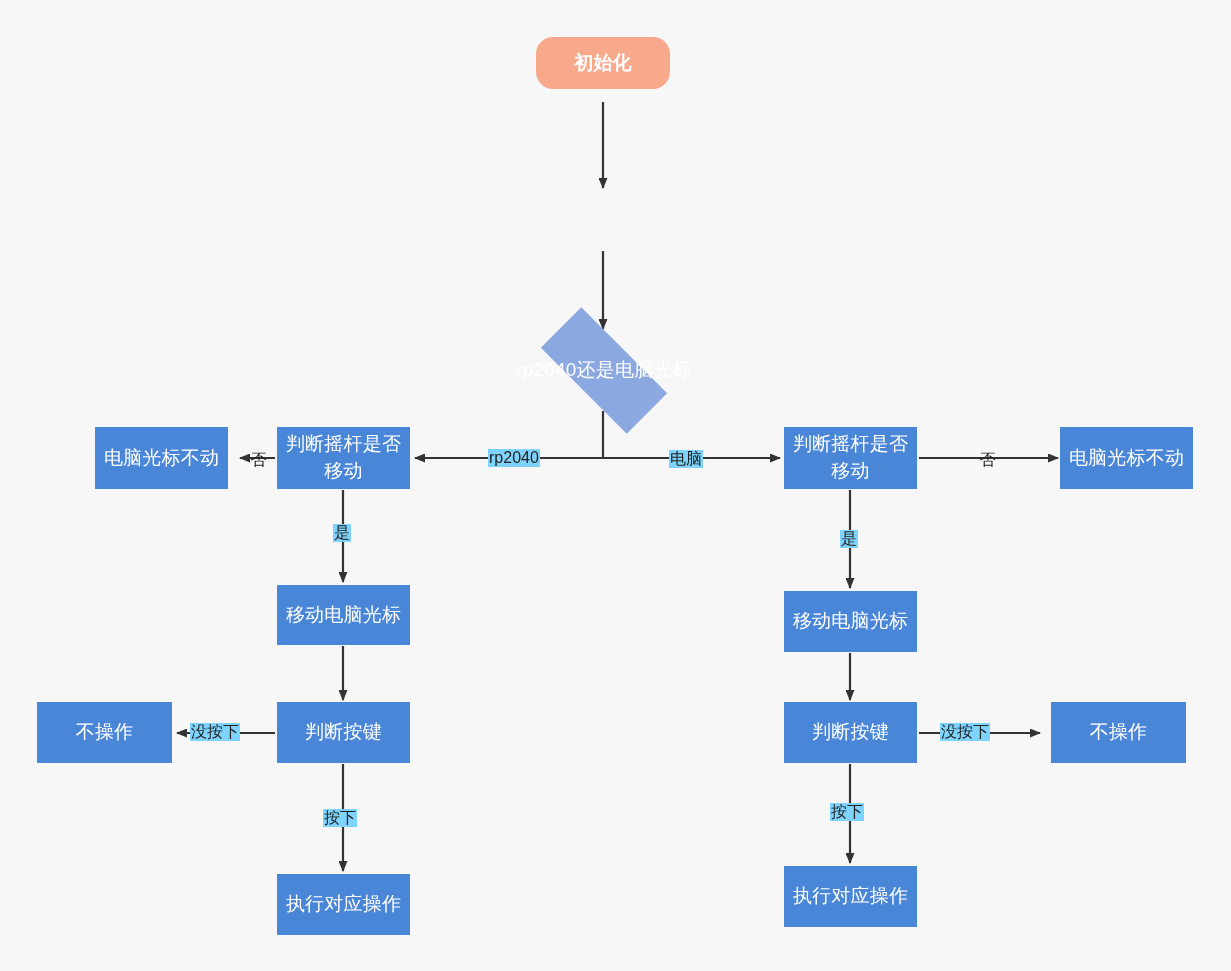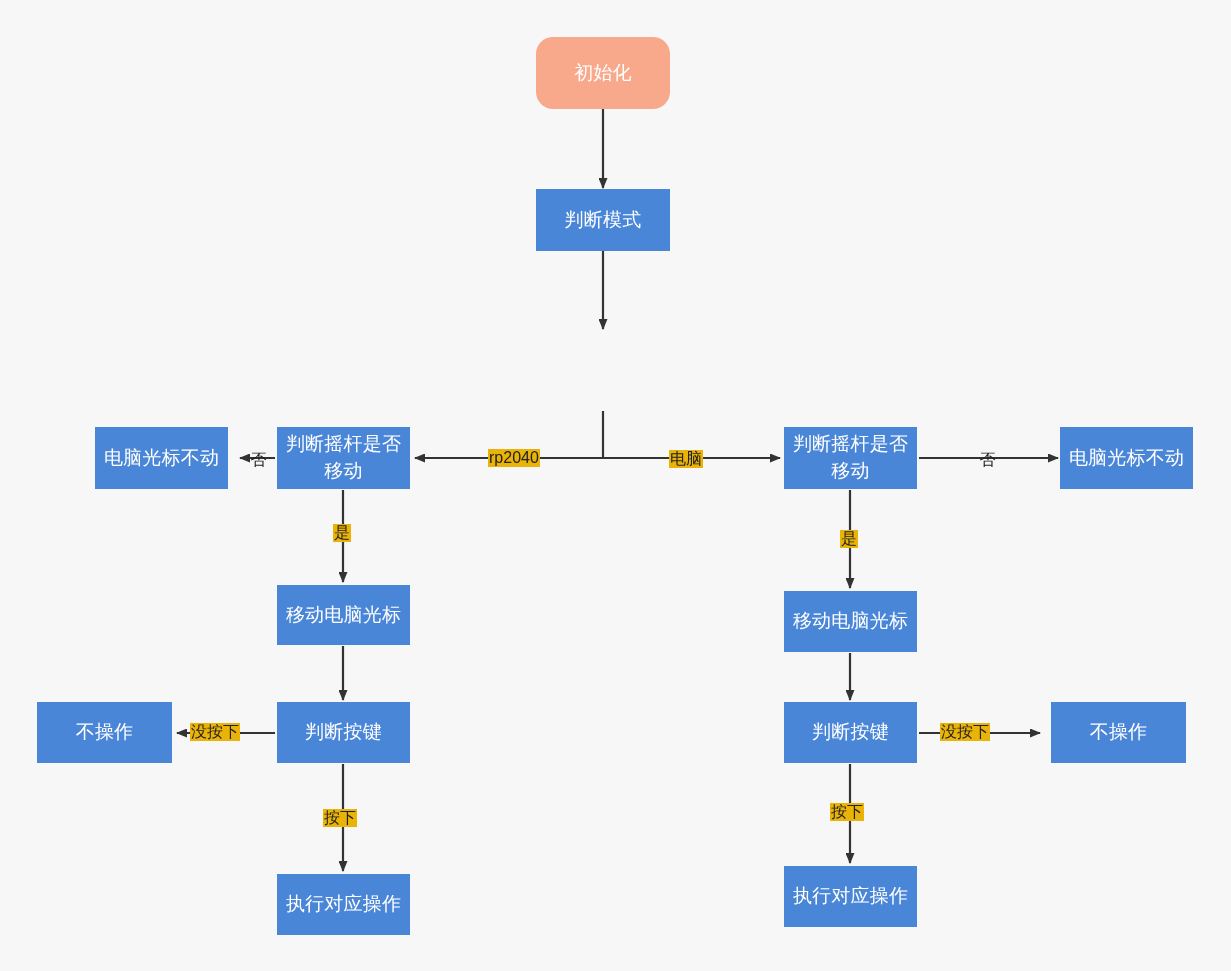--- a/index.html
+++ b/index.html
@@ -55,21 +55,21 @@
     transform-origin: center center;
   }
   .node.decision .dia-label {
     position: relative;
     z-index: 2;
     white-space: nowrap;
     line-height: 1.3;
   }
   .edge-label {
     position: absolute;
-    background: #eab308;
+    background: #7dd3fc;
     color: #222222;
     font-size: 16px;
     line-height: 1.1;
     padding: 0 1px;
     white-space: nowrap;
     z-index: 4;
   }
   .edge-label.vert {
     writing-mode: vertical-rl;
     text-orientation: upright;
@@ -112,28 +112,29 @@
       <path d="M850,490 L850,588"></path>
 
       <path d="M850,653 L850,700"></path>
 
       <path d="M919,733 L1040,733"></path>
 
       <path d="M850,764 L850,863"></path>
     </g>
   </svg>
 
-  <div class="node start" style="left:536px; top:37px; width:134px; height:72px;">
+  <div class="node start" style="left:536px; top:37px; width:134px; height:52px;font-weight:bold;">
     <span>初始化</span>
   </div>
 
-  <div class="node process" style="left:536px; top:189px; width:134px; height:62px;">
-    <span>判断模式</span>
-  </div>
-
+
+  <div class="node decision" style="left:518px; top:330px; width:172px; height:81px;">
+    <span class="dia-shape"></span>
+    <span class="dia-label">rp2040还是电脑光标</span>
+  </div>
 
   <div class="node process" style="left:277px; top:427px; width:133px; height:62px;">
     <span>判断摇杆是否移动</span>
   </div>
 
   <div class="node process" style="left:95px; top:427px; width:133px; height:62px;">
     <span>电脑光标不动</span>
   </div>
 
   <div class="node process" style="left:277px; top:585px; width:133px; height:60px;">

